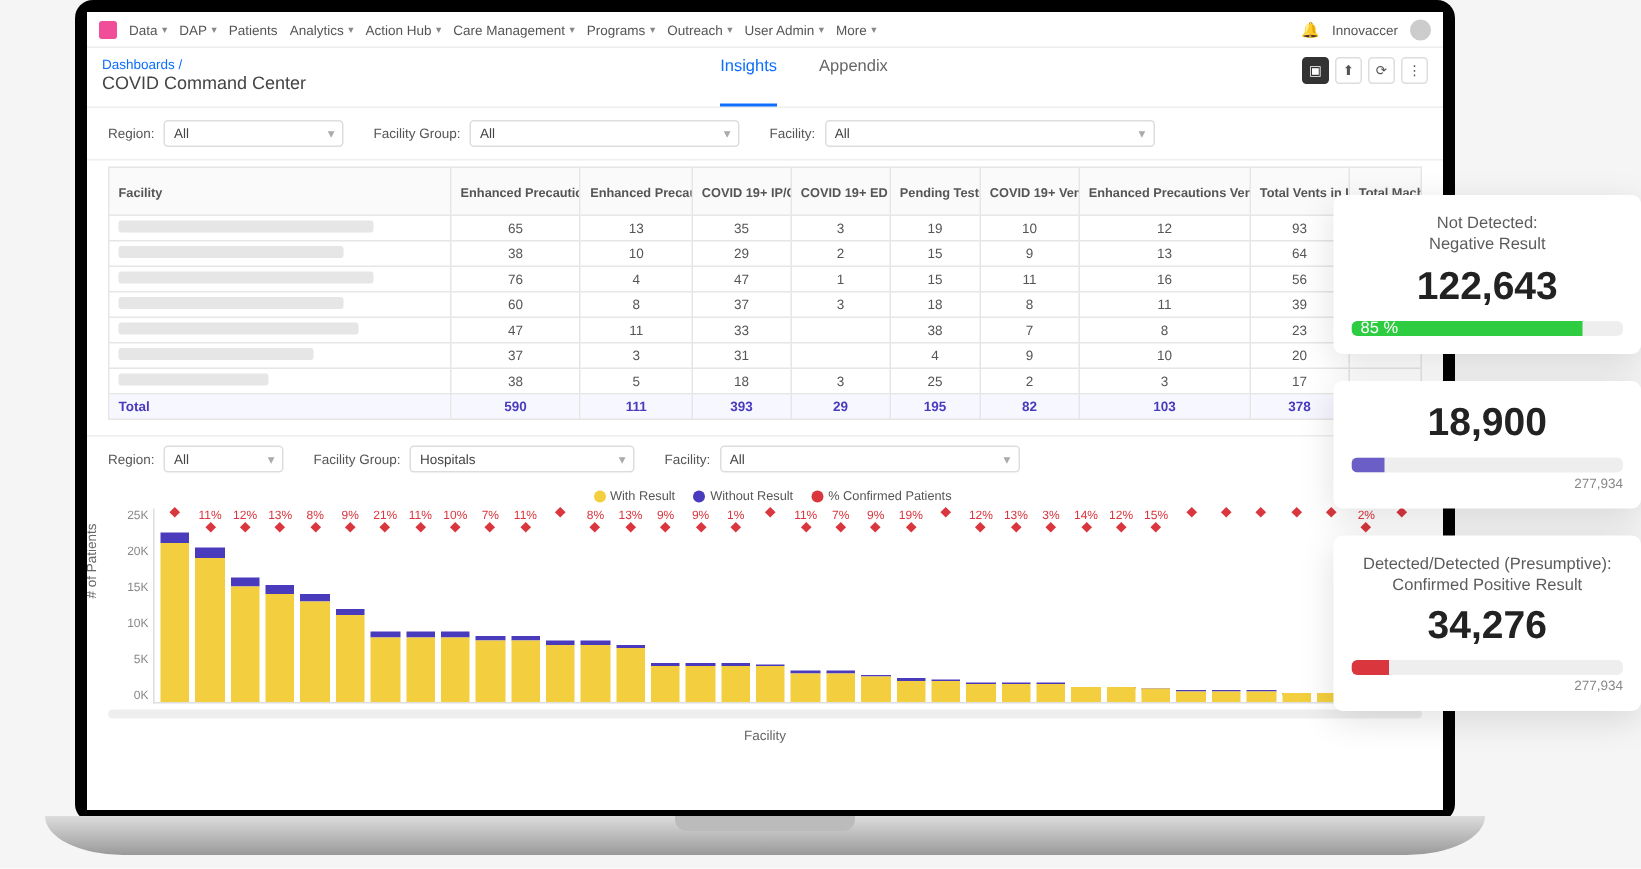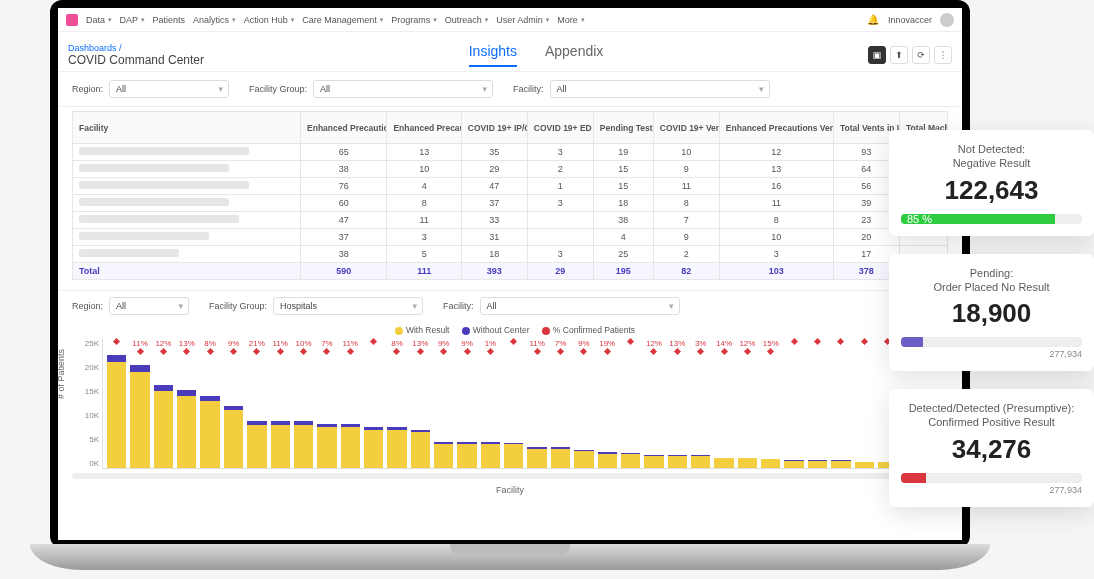--- a/index.html
+++ b/index.html
@@ -57,28 +57,28 @@
   }
   .logo { width: 12px; height: 12px; background: #f04e98; border-radius: 2px; }
   .nav-item { cursor: pointer; display: flex; align-items: center; gap: 2px; }
   .caret::after { content: "▾"; font-size: 7px; color: #888; margin-left: 1px; }
   .spacer { flex: 1; }
   .bell { font-size: 10px; color: #888; }
   .avatar { width: 14px; height: 14px; border-radius: 50%; background: #ccc; }
 
   
   .subhead {
-    display: flex; align-items: center;
+    display: flex; 
     padding: 6px 10px 0;
     border-bottom: 1px solid #eee;
     min-height: 40px;
   }
   .bc { color: #0d6efd; font-size: 9px; }
   .bc .title { color: #444; font-size: 12px; }
-  .tabs { margin: 0 auto; display: flex; gap: 28px; font-size: 14px; color: #666; }
+  .tabs { margin: 0 auto; display: flex; gap: 28px; font-size: 11px; color: #666; }
   .tab { padding-bottom: 6px; cursor: pointer; }
   .tab.active { color: #0d6efd; border-bottom: 2px solid #0d6efd; }
   .sub-actions { display: flex; gap: 4px; }
   .icon-btn { width: 18px; height: 18px; border: 1px solid #ddd; border-radius: 3px; display: flex; align-items: center; justify-content: center; font-size: 9px; color: #555; cursor: pointer; background:#fff; }
   .icon-btn.dark { background: #333; color: #fff; border-color: #333; }
 
   
   .filters {
     display: flex; gap: 20px;
     padding: 8px 14px;
@@ -343,21 +343,21 @@
         </div>
         <div class="filter">
           <span>Facility:</span>
           <div class="select" style="min-width:200px">All</div>
         </div>
       </div>
 
       <div class="chart-block">
         <div class="legend">
           <span class="lg-sw lg-y"></span><span>With Result</span>
-          <span class="lg-sw lg-p"></span><span>Without Center</span>
+          <span class="lg-sw lg-p"></span><span>Without Result</span>
           <span class="lg-sw lg-r"></span><span>% Confirmed Patients</span>
         </div>
         <div class="chart" id="chart">
           <div class="yaxis-title"># of Patients</div>
           <div class="ylabels" id="yticks">
               <span>25K</span>
               <span>20K</span>
               <span>15K</span>
               <span>10K</span>
               <span>5K</span>
@@ -691,21 +691,20 @@
   <div class="cards" id="cards">
       <div class="card">
         <div class="lbl">Not Detected:<br>Negative Result</div>
         <div class="val">122,643</div>
         <div class="prog">
           <div class="fill green"></div>
           <span class="prog-label">85 %</span>
         </div>
       </div>
       <div class="card">
-        <div class="lbl">Pending:<br>Order Placed No Result</div>
         <div class="val">18,900</div>
         <div class="prog">
           <div class="fill purple"></div>
         </div>
         <div class="foot">277,934</div>
       </div>
       <div class="card">
         <div class="lbl">Detected/Detected (Presumptive):<br>Confirmed Positive Result</div>
         <div class="val">34,276</div>
         <div class="prog">

